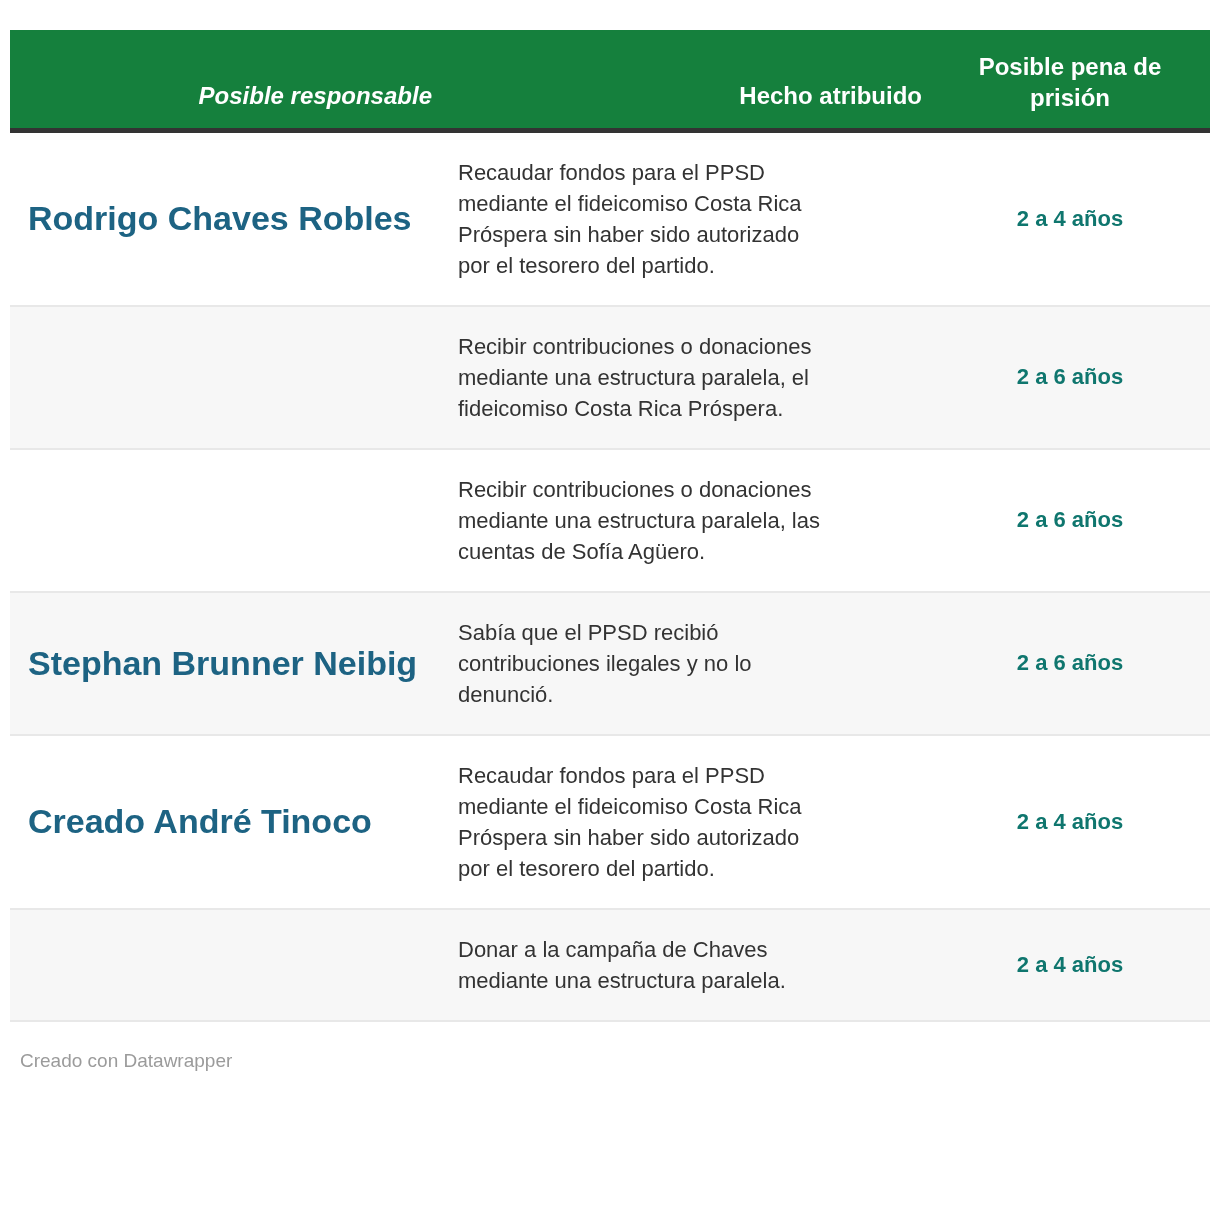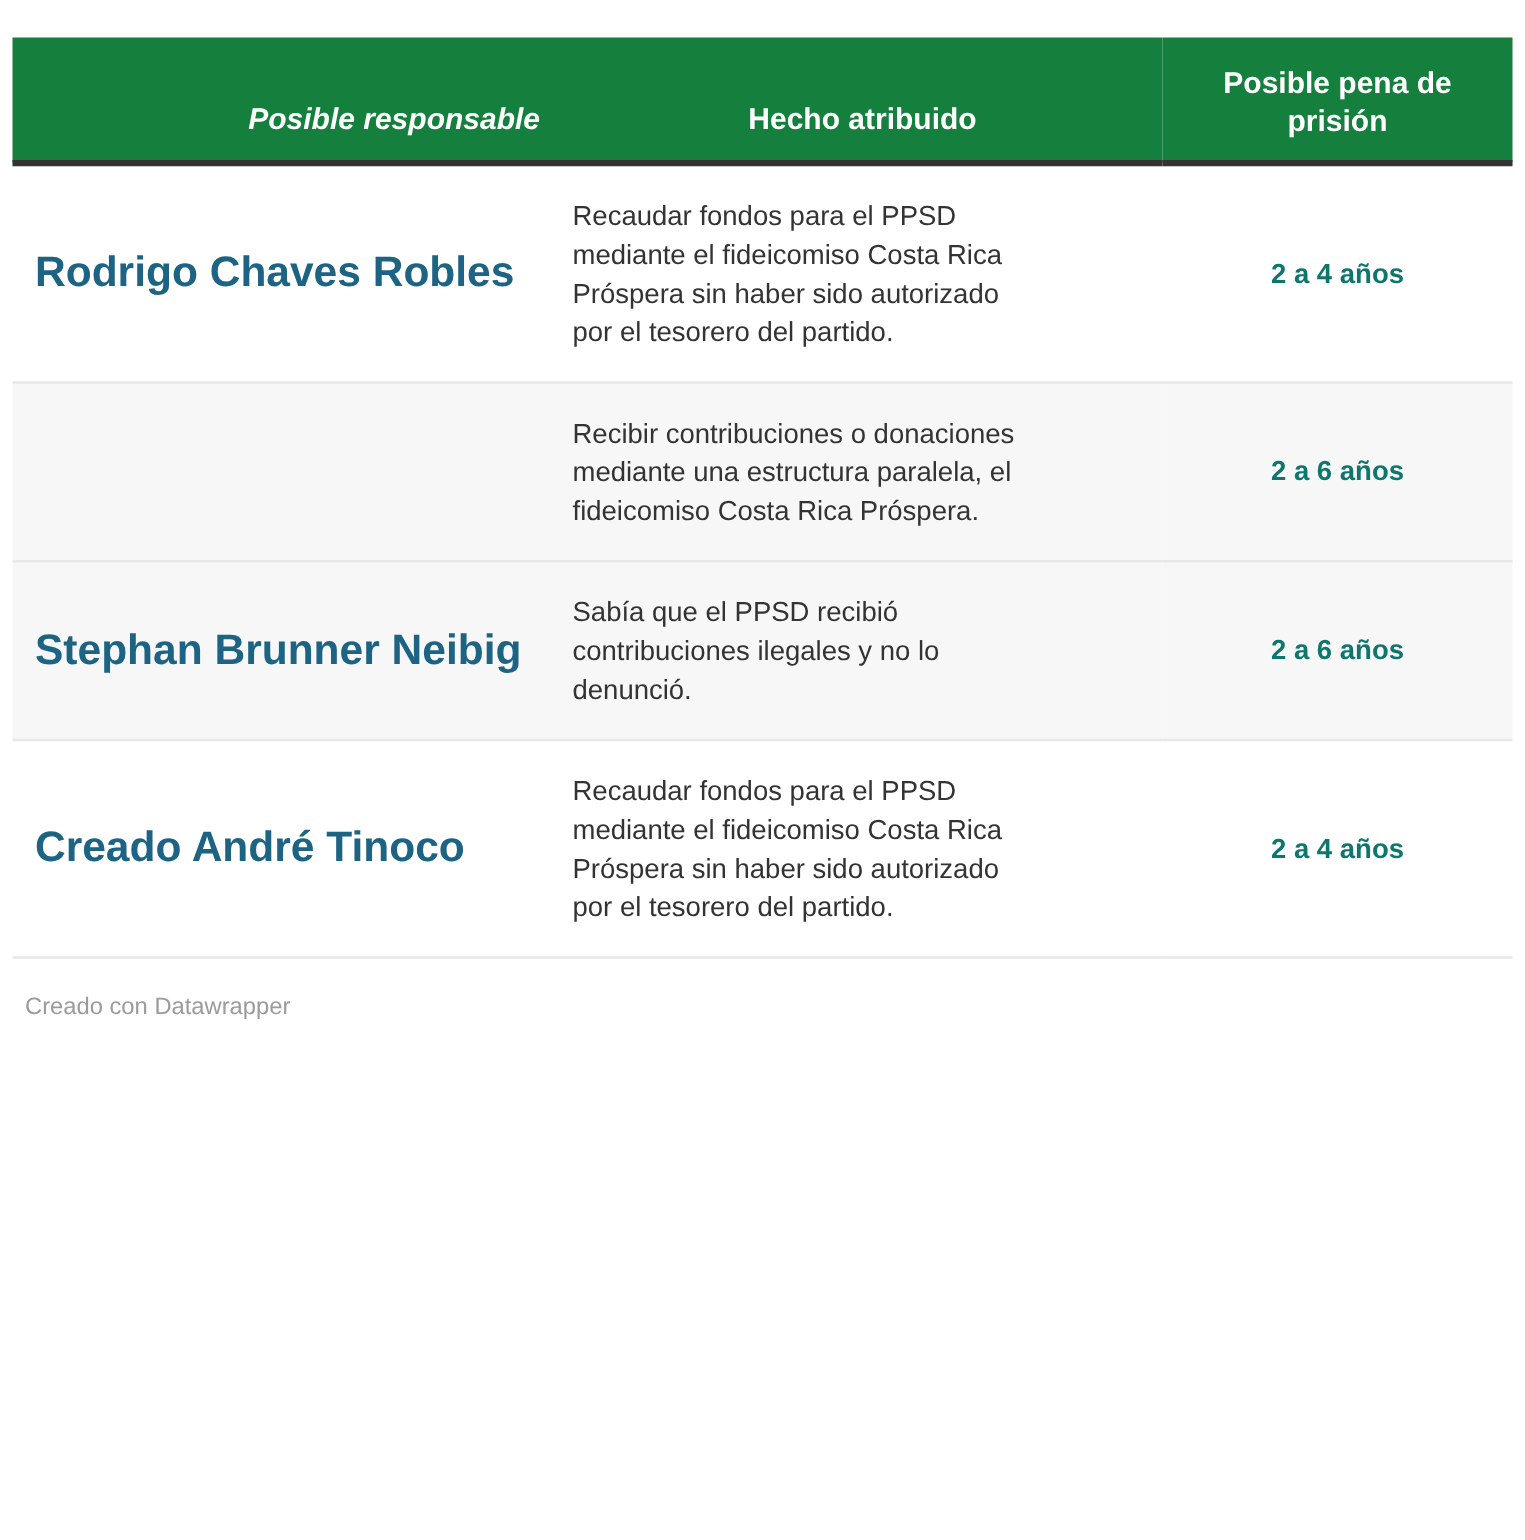--- a/index.html
+++ b/index.html
@@ -30,21 +30,21 @@
     color: #ffffff;
     font-size: 24px;
     font-weight: bold;
     vertical-align: bottom;
     height: 100px;
     box-sizing: border-box;
     border-bottom: 5px solid #333333;
     line-height: 1.3;
   }
   th.th1 { text-align: right; padding: 0 8px 16px 18px; font-style: italic; }
-  th.th2 { text-align: center; padding: 0 8px 16px 18px; }
+  th.th2 { text-align: right; padding: 0 8px 16px 18px; }
   th.th3 { text-align: center; padding: 0 40px 14px 40px; }
 
   tbody tr { border-top: 2px solid #e8e8e8; background: #ffffff; }
   tbody tr:first-child { border-top: none; }
   tbody tr:last-child { border-bottom: 2px solid #e8e8e8; }
   tbody tr.stripe { background: #f7f7f7; }
 
   td { vertical-align: middle; box-sizing: border-box; }
   td.name {
     color: #1d6383;
@@ -104,33 +104,47 @@
           </td>
         <td class="pena">2 a 4 años</td>
       </tr>
       <tr class="stripe">
         <td class="name"></td>
         <td class="hecho">
             <div class="hecho-inner">Recibir contribuciones o donaciones mediante una estructura paralela, el fideicomiso Costa Rica Próspera.</div>
           </td>
         <td class="pena">2 a 6 años</td>
       </tr>
+      <tr>
+        <td class="name"></td>
+        <td class="hecho">
+            <div class="hecho-inner">Recibir contribuciones o donaciones mediante una estructura paralela, las cuentas de Sofía Agüero.</div>
+          </td>
+        <td class="pena">2 a 6 años</td>
+      </tr>
       <tr class="stripe">
         <td class="name">Stephan Brunner Neibig</td>
         <td class="hecho">
             <div class="hecho-inner">Sabía que el PPSD recibió contribuciones ilegales y no lo denunció.</div>
           </td>
         <td class="pena">2 a 6 años</td>
       </tr>
       <tr>
         <td class="name">Creado André Tinoco</td>
         <td class="hecho">
             <div class="hecho-inner">Recaudar fondos para el PPSD mediante el fideicomiso Costa Rica Próspera sin haber sido autorizado por el tesorero del partido.</div>
           </td>
         <td class="pena">2 a 4 años</td>
       </tr>
+      <tr class="stripe">
+        <td class="name"></td>
+        <td class="hecho">
+            <div class="hecho-inner">Donar a la campaña de Chaves mediante una estructura paralela.</div>
+          </td>
+        <td class="pena">2 a 4 años</td>
+      </tr>
     </tbody>
   </table>
 
   <div class="footer">
     <a>Creado con Datawrapper</a>
   </div>
 </div>
 
 </body></html>

